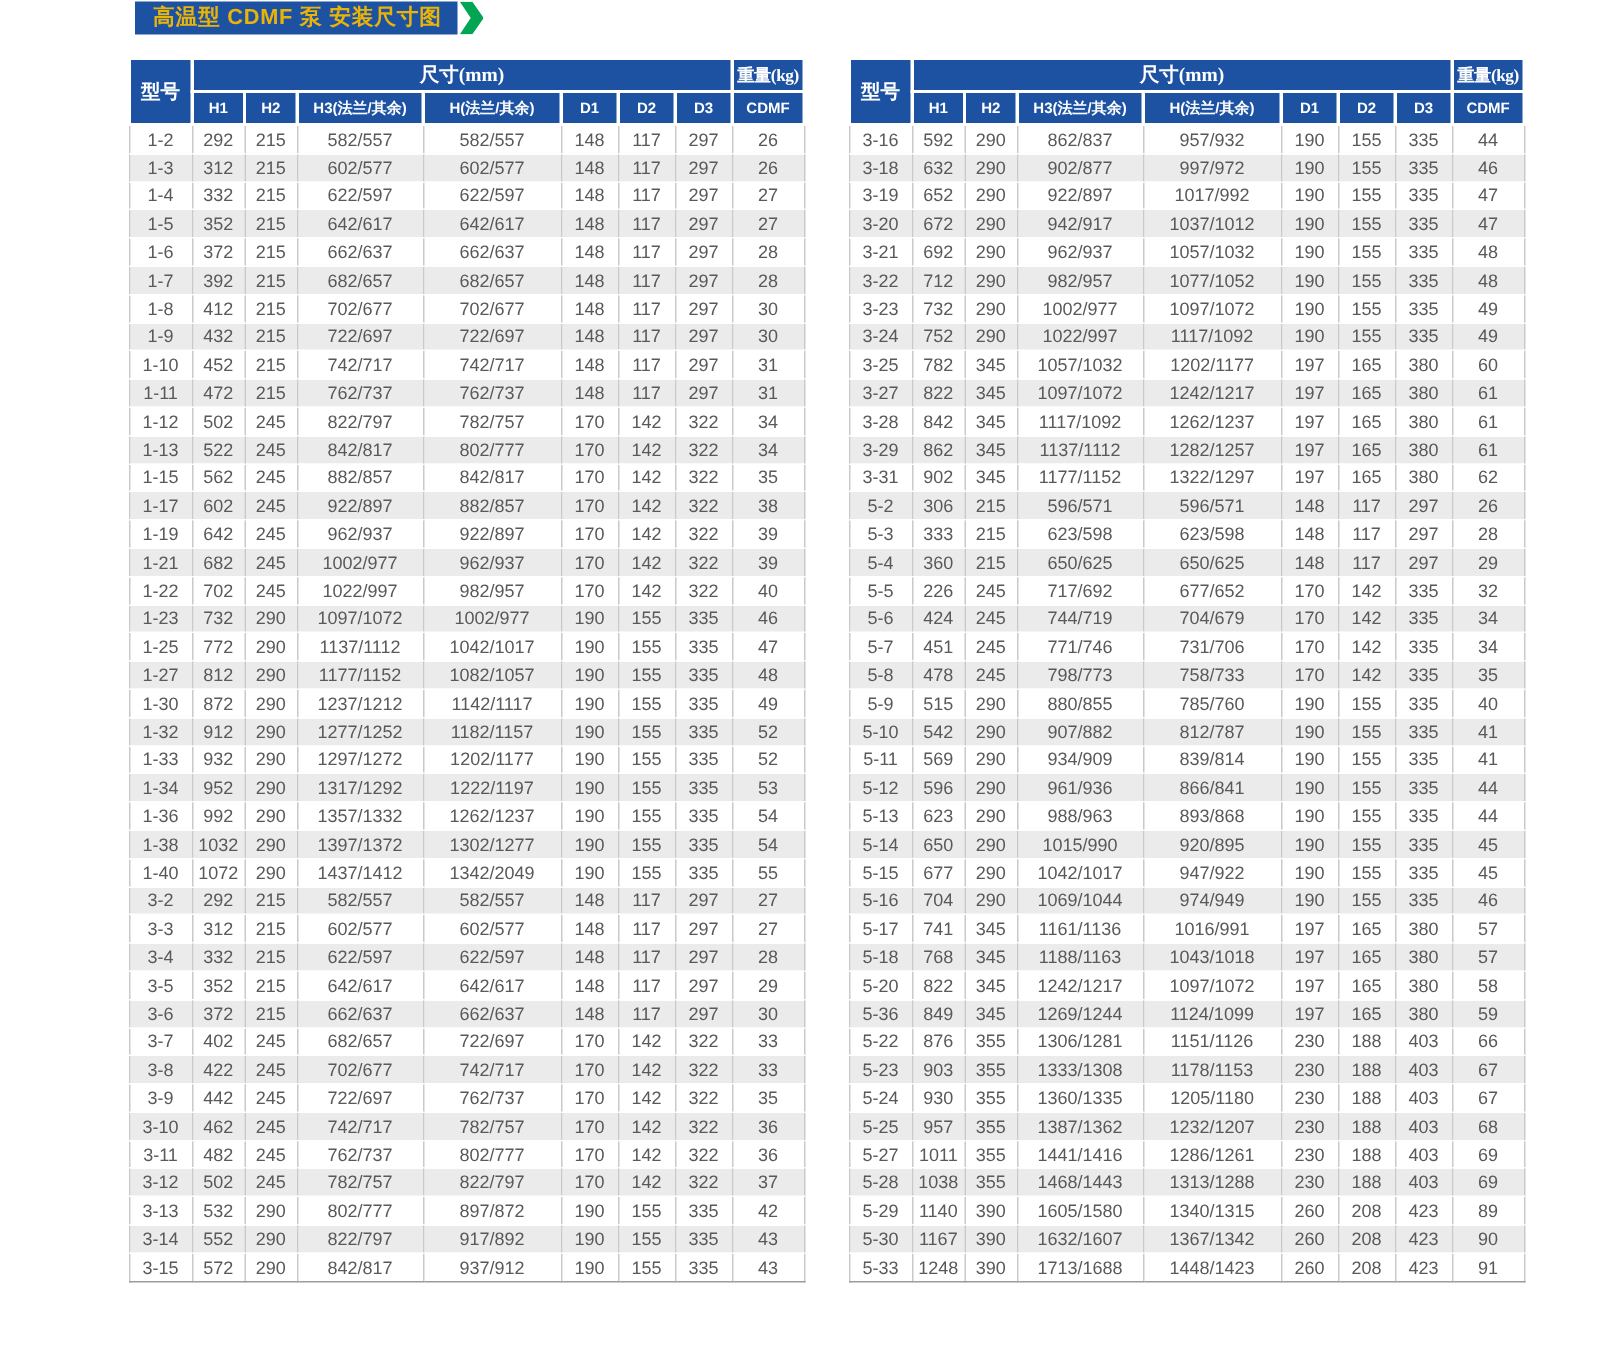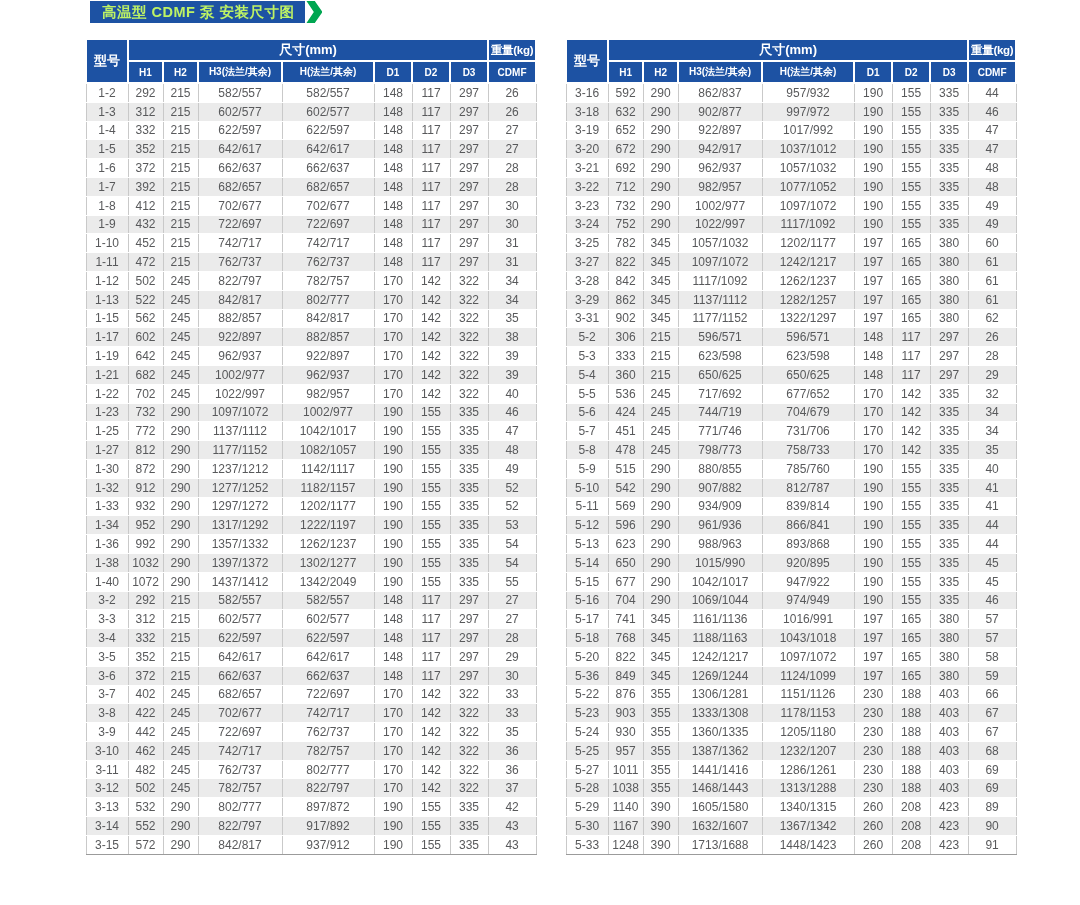--- a/index.html
+++ b/index.html
@@ -3,37 +3,37 @@
 <meta charset="utf-8">
 <style>
   html,body { margin:0; padding:0; }
   body {
     width:1080px; height:905px; background:#ffffff; position:relative;
     font-family:"Liberation Sans","DejaVu Sans",sans-serif;
     -webkit-font-smoothing:antialiased;
   }
   .title-bar { position:absolute; left:90px; top:1px; display:flex; align-items:stretch; height:22px; }
   .title-text {
-    background:#1d52a3; color:#bef264; font-weight:bold; font-size:14.5px;
+    background:#1d52a3; color:#eab308; font-weight:bold; font-size:14.5px;
     line-height:22px; padding:0 11px 3px 12px; letter-spacing:0.5px; white-space:nowrap;
   }
   .title-arrow {
     width:16px; background:#00a651; margin-left:1px;
     clip-path:polygon(0 0, 52% 0, 100% 50%, 52% 100%, 0 100%, 46% 50%);
   }
   .tables { position:absolute; left:85px; top:38px; display:flex; gap:28px; }
   table.dim-table { border-collapse:collapse; table-layout:fixed; width:451px; }
   .c-model{width:42px}.c-h1{width:35px}.c-h2{width:35px}.c-h3{width:84px}
   .c-h{width:92px}.c-d1{width:38px}.c-d2{width:38px}.c-d3{width:38px}.c-w{width:48px}
   th {
     background:#1d52a3; color:#ffffff; font-weight:bold; text-align:center;
     border:2px solid #ffffff; padding:0; overflow:hidden; white-space:nowrap;
   }
   .th-model { font-size:13px; }
-  .th-group { font-size:13px; height:20px; }
+  .th-group { font-size:13px; height:20px;font-family:Liberation Serif, serif; }
   .th-sub   { font-size:10px; height:20px; }
   .th-weight{ font-size:11.5px; letter-spacing:-0.3px;text-align:center; }
   td {
     font-size:12px; color:#58595b; text-align:center; height:17.8px; padding:0;
     border-left:1px solid #c9c9c9; border-right:1px solid #c9c9c9;
     border-bottom:1px solid #ffffff; white-space:nowrap; overflow:hidden;
   }
   tbody tr:nth-child(even) { background:#ebebeb; }
   tbody tr:nth-child(odd)  { background:#ffffff; }
   tbody tr:last-child td { border-bottom:1px solid #9b9b9b; }
@@ -735,21 +735,21 @@
             <td>215</td>
             <td>650/625</td>
             <td>650/625</td>
             <td>148</td>
             <td>117</td>
             <td>297</td>
             <td>29</td>
           </tr>
           <tr>
             <td>5-5</td>
-            <td>536</td>
+            <td>226</td>
             <td>245</td>
             <td>717/692</td>
             <td>677/652</td>
             <td>170</td>
             <td>142</td>
             <td>335</td>
             <td>32</td>
           </tr>
           <tr>
             <td>5-6</td>

